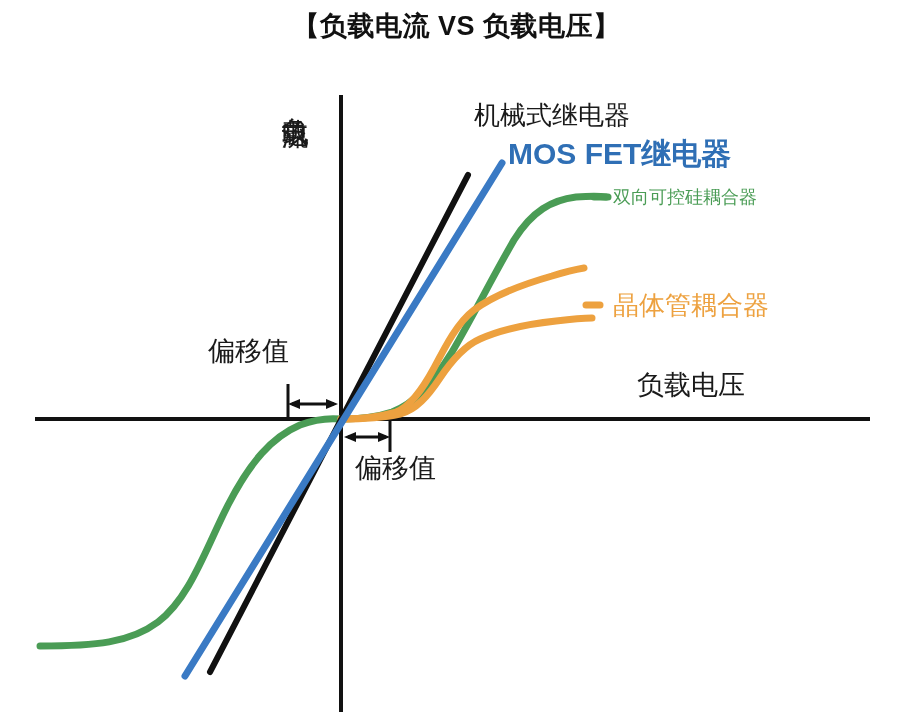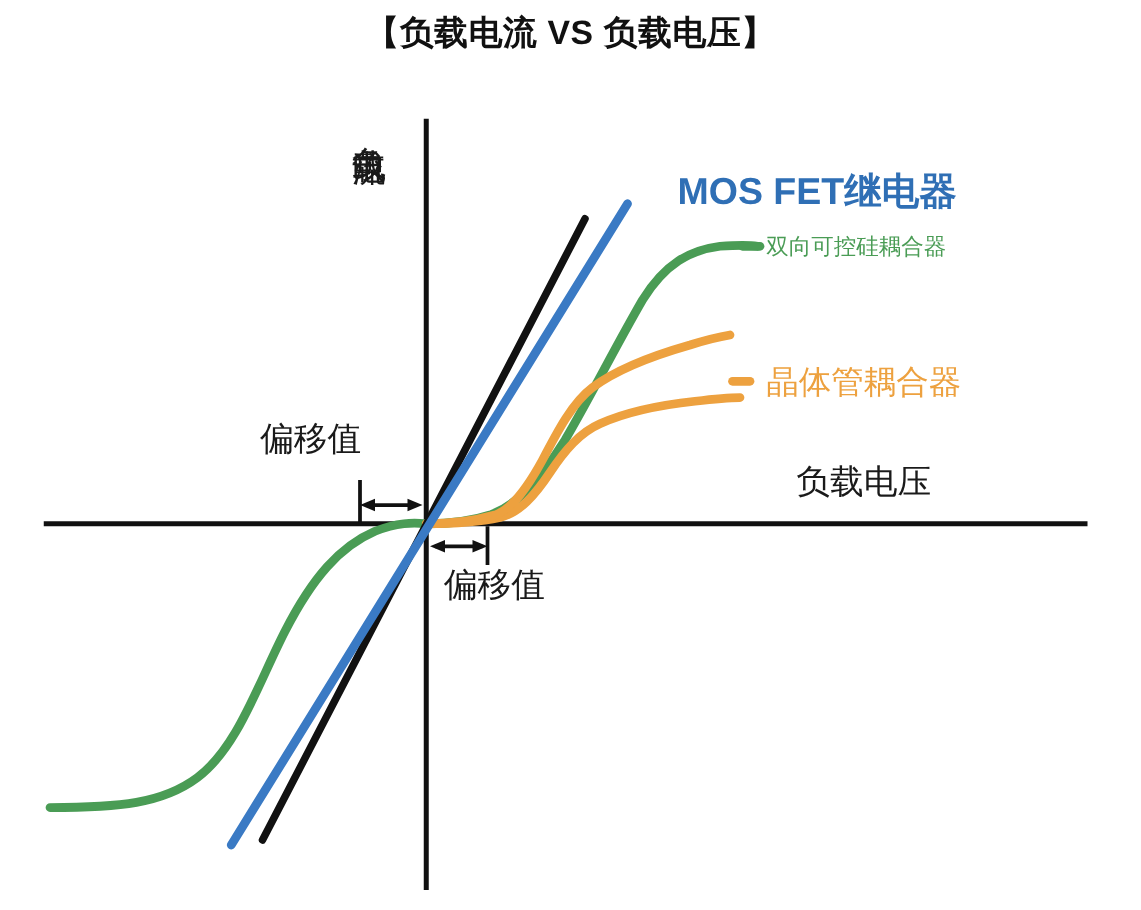--- a/index.html
+++ b/index.html
@@ -47,21 +47,20 @@
     top: 102px;
     font-size: 26px;
     color: #1a1a1a;
   }
   .lbl-mosfet {
     left: 508px;
     top: 139px;
     font-size: 30px;
     font-weight: bold;
     color: #2f6fb5;
-    margin-left: 34px;
   }
   .lbl-triac {
     left: 613px;
     top: 188px;
     font-size: 18px;
     color: #4a9c55;
   }
   .lbl-transistor {
     left: 613px;
     top: 292px;
@@ -150,20 +149,21 @@
       <line x1="390" y1="421" x2="390" y2="452" stroke="#111111" stroke-width="3"></line>
       <line x1="348" y1="437" x2="386" y2="437" stroke="#111111" stroke-width="3"></line>
       <polygon points="344,437 356,432 356,442" fill="#111111"></polygon>
       <polygon points="390,437 378,432 378,442" fill="#111111"></polygon>
     </g>
 
     <line x1="594" y1="197" x2="608" y2="197" stroke="#4a9c55" stroke-width="7" stroke-linecap="round"></line>
     <line x1="586" y1="305" x2="600" y2="305" stroke="#eda13f" stroke-width="7" stroke-linecap="round"></line>
   </svg>
 
+  <div class="lbl lbl-mech">机械式继电器</div>
 
   <div class="lbl lbl-mosfet">MOS FET继电器</div>
 
   <div class="lbl lbl-triac">双向可控硅耦合器</div>
 
   <div class="lbl lbl-transistor">晶体管耦合器</div>
 
   <div class="lbl lbl-xaxis">负载电压</div>
 
   <div class="lbl lbl-yaxis">负载电流</div>

